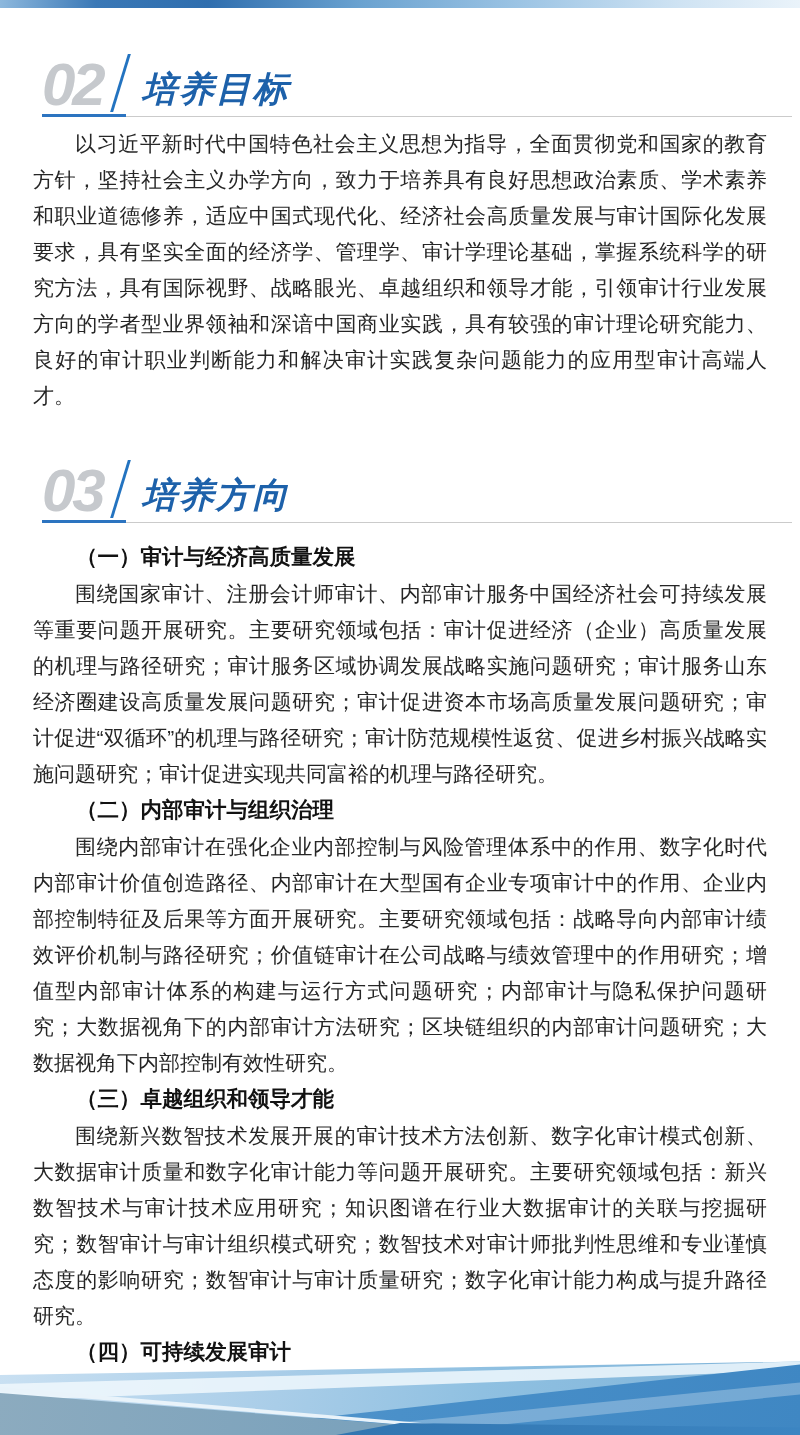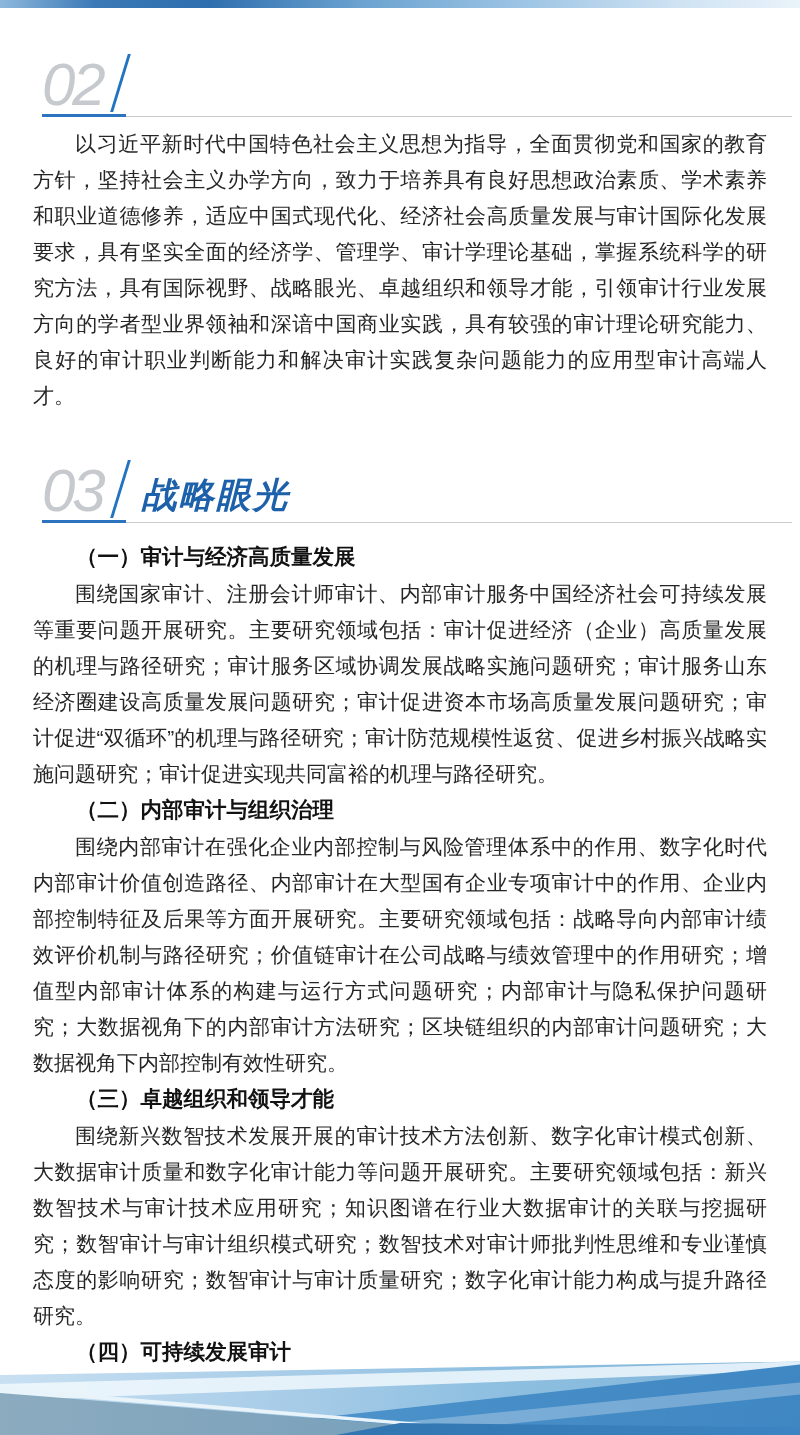--- a/index.html
+++ b/index.html
@@ -17,21 +17,21 @@
     width: 100%; height: 8px;
     background: linear-gradient(90deg,
       #8db8dd 0%, #3a78b6 12%, #2f6eae 26%, #6aa2d0 45%,
       #9cc4e4 65%, #cfe3f3 85%, #eaf3fa 100%);
   }
 
   
   .sec-head { display: flex; align-items: flex-end; margin: 46px 0 0 42px; height: 56px; }
   .sec-head.second { }
   .num {
-    font-size: 60px; line-height: 50px; font-weight: 400; font-style: italic;
+    font-size: 60px; line-height: 50px; font-weight: 700; font-style: italic;
     color: #c6c9cd; letter-spacing: -3px;
   }
   .slash {
     width: 3px; height: 58px; background: #2373c0;
     transform: skewX(-17deg);
     margin: 0 20px -2px 16px;
   }
   .sec-title {
     font-size: 35px; line-height: 38px; font-weight: 700; font-style: italic;
     color: #1d61aa; letter-spacing: 2px; margin: 0 0 2px 0;
@@ -85,32 +85,33 @@
   }
 </style>
 </head>
 <body>
 
 <div class="topbar"></div>
 
 <header class="sec-head">
   <span class="num">02</span>
   <span class="slash"></span>
+  <h1 class="sec-title">培养目标</h1>
 </header>
 <div class="rule">
   <span class="rb"></span>
   <span class="rg"></span>
 </div>
 
 <p class="para first">以习近平新时代中国特色社会主义思想为指导，全面贯彻党和国家的教育方针，坚持社会主义办学方向，致力于培养具有良好思想政治素质、学术素养和职业道德修养，适应中国式现代化、经济社会高质量发展与审计国际化发展要求，具有坚实全面的经济学、管理学、审计学理论基础，掌握系统科学的研究方法，具有国际视野、战略眼光、卓越组织和领导才能，引领审计行业发展方向的学者型业界领袖和深谙中国商业实践，具有较强的审计理论研究能力、良好的审计职业判断能力和解决审计实践复杂问题能力的应用型审计高端人才。</p>
 
 <header class="sec-head second">
   <span class="num">03</span>
   <span class="slash"></span>
-  <h1 class="sec-title">战略眼光</h1>
+  <h1 class="sec-title">培养方向</h1>
 </header>
 <div class="rule">
   <span class="rb"></span>
   <span class="rg"></span>
 </div>
 
 <h2 class="subhead first">（一）审计与经济高质量发展</h2>
 <p class="subbody">围绕国家审计、注册会计师审计、内部审计服务中国经济社会可持续发展等重要问题开展研究。主要研究领域包括：审计促进经济（企业）高质量发展的机理与路径研究；审计服务区域协调发展战略实施问题研究；审计服务山东经济圈建设高质量发展问题研究；审计促进资本市场高质量发展问题研究；审计促进“双循环”的机理与路径研究；审计防范规模性返贫、促进乡村振兴战略实施问题研究；审计促进实现共同富裕的机理与路径研究。</p>
 
 <h2 class="subhead">（二）内部审计与组织治理</h2>

